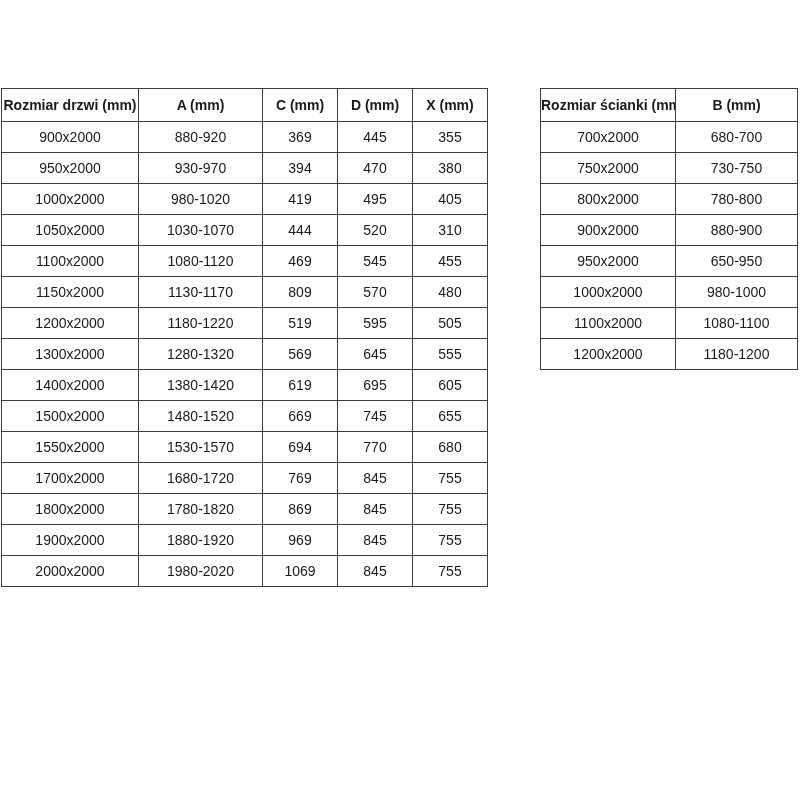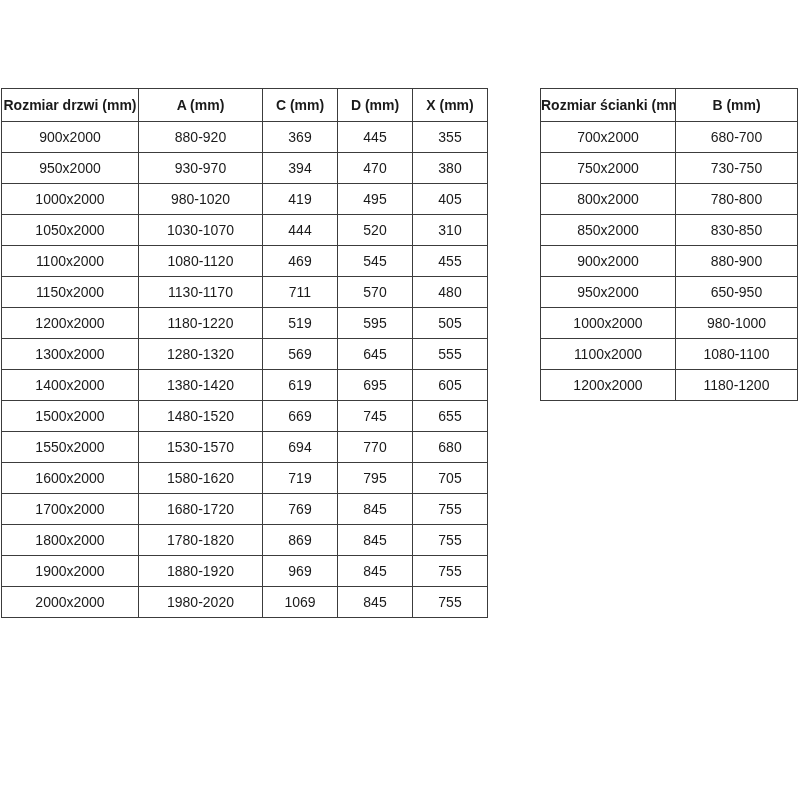--- a/index.html
+++ b/index.html
@@ -85,21 +85,21 @@
         <tr>
           <td>1100x2000</td>
           <td>1080-1120</td>
           <td>469</td>
           <td>545</td>
           <td>455</td>
         </tr>
         <tr>
           <td>1150x2000</td>
           <td>1130-1170</td>
-          <td>711</td>
+          <td>809</td>
           <td>570</td>
           <td>480</td>
         </tr>
         <tr>
           <td>1200x2000</td>
           <td>1180-1220</td>
           <td>519</td>
           <td>595</td>
           <td>505</td>
         </tr>
@@ -123,27 +123,20 @@
           <td>669</td>
           <td>745</td>
           <td>655</td>
         </tr>
         <tr>
           <td>1550x2000</td>
           <td>1530-1570</td>
           <td>694</td>
           <td>770</td>
           <td>680</td>
-        </tr>
-        <tr>
-          <td>1600x2000</td>
-          <td>1580-1620</td>
-          <td>719</td>
-          <td>795</td>
-          <td>705</td>
         </tr>
         <tr>
           <td>1700x2000</td>
           <td>1680-1720</td>
           <td>769</td>
           <td>845</td>
           <td>755</td>
         </tr>
         <tr>
           <td>1800x2000</td>
@@ -187,24 +180,20 @@
         </tr>
         <tr>
           <td>750x2000</td>
           <td>730-750</td>
         </tr>
         <tr>
           <td>800x2000</td>
           <td>780-800</td>
         </tr>
         <tr>
-          <td>850x2000</td>
-          <td>830-850</td>
-        </tr>
-        <tr>
           <td>900x2000</td>
           <td>880-900</td>
         </tr>
         <tr>
           <td>950x2000</td>
           <td>650-950</td>
         </tr>
         <tr>
           <td>1000x2000</td>
           <td>980-1000</td>

